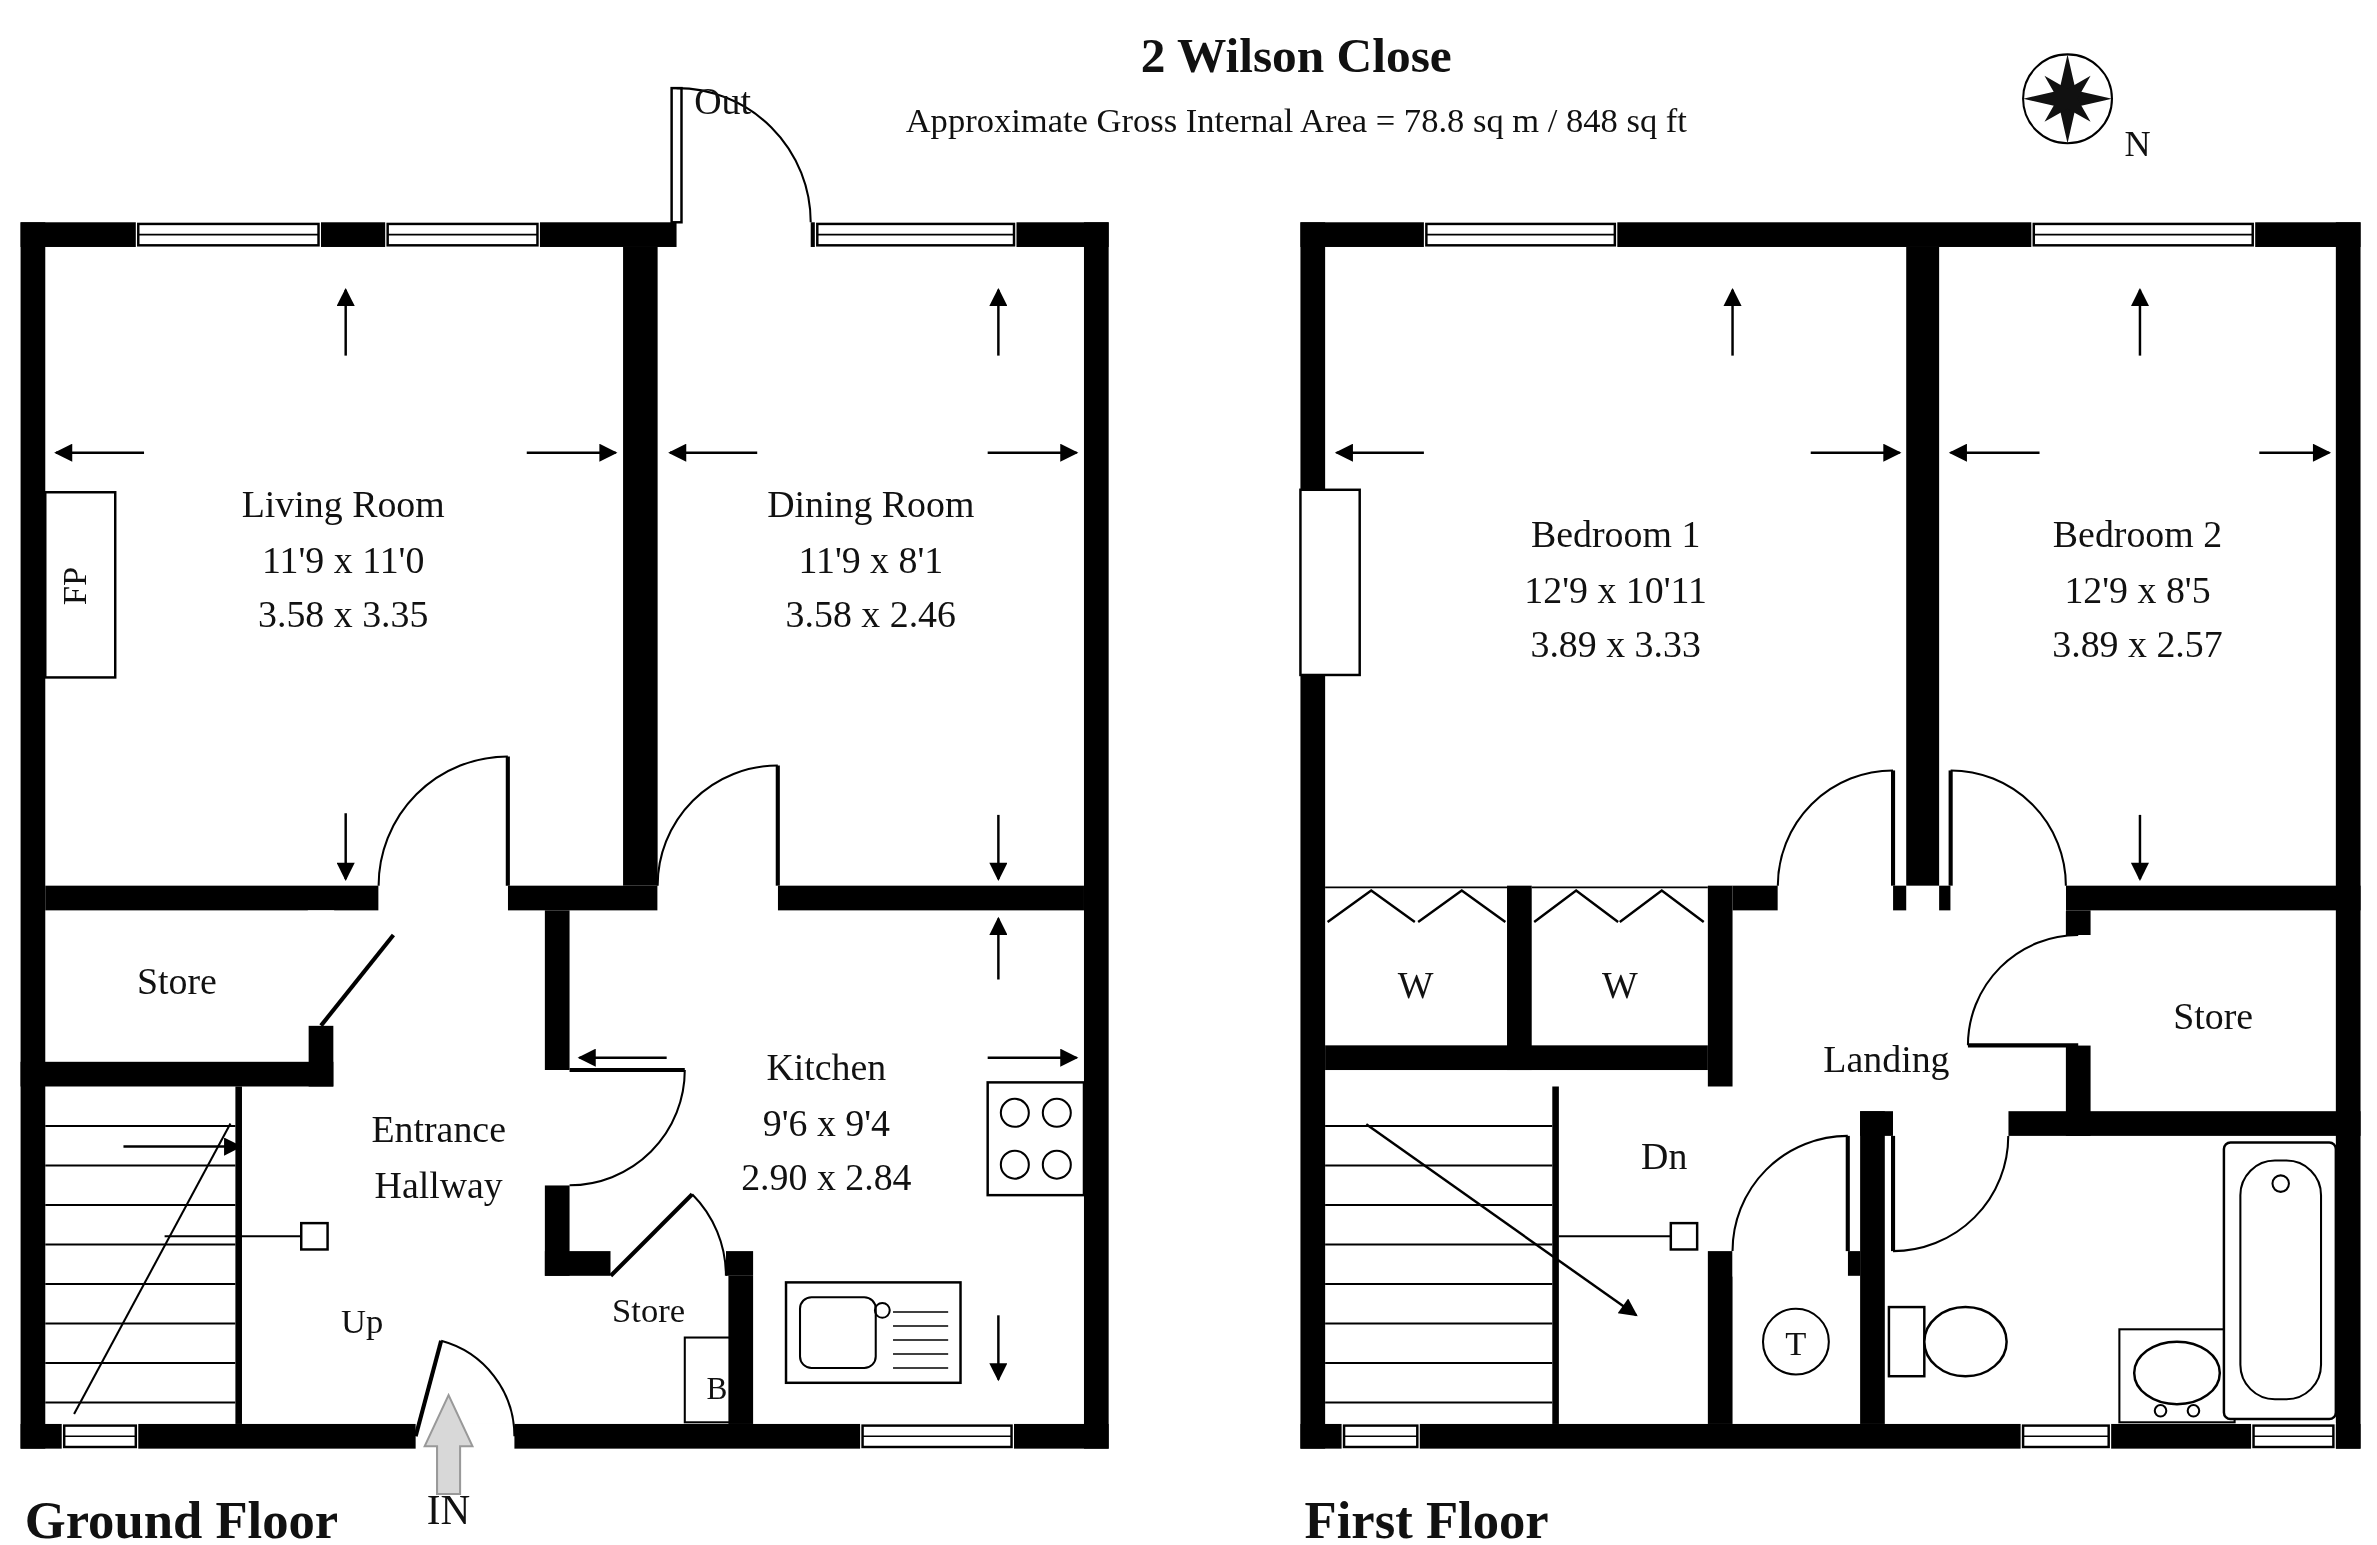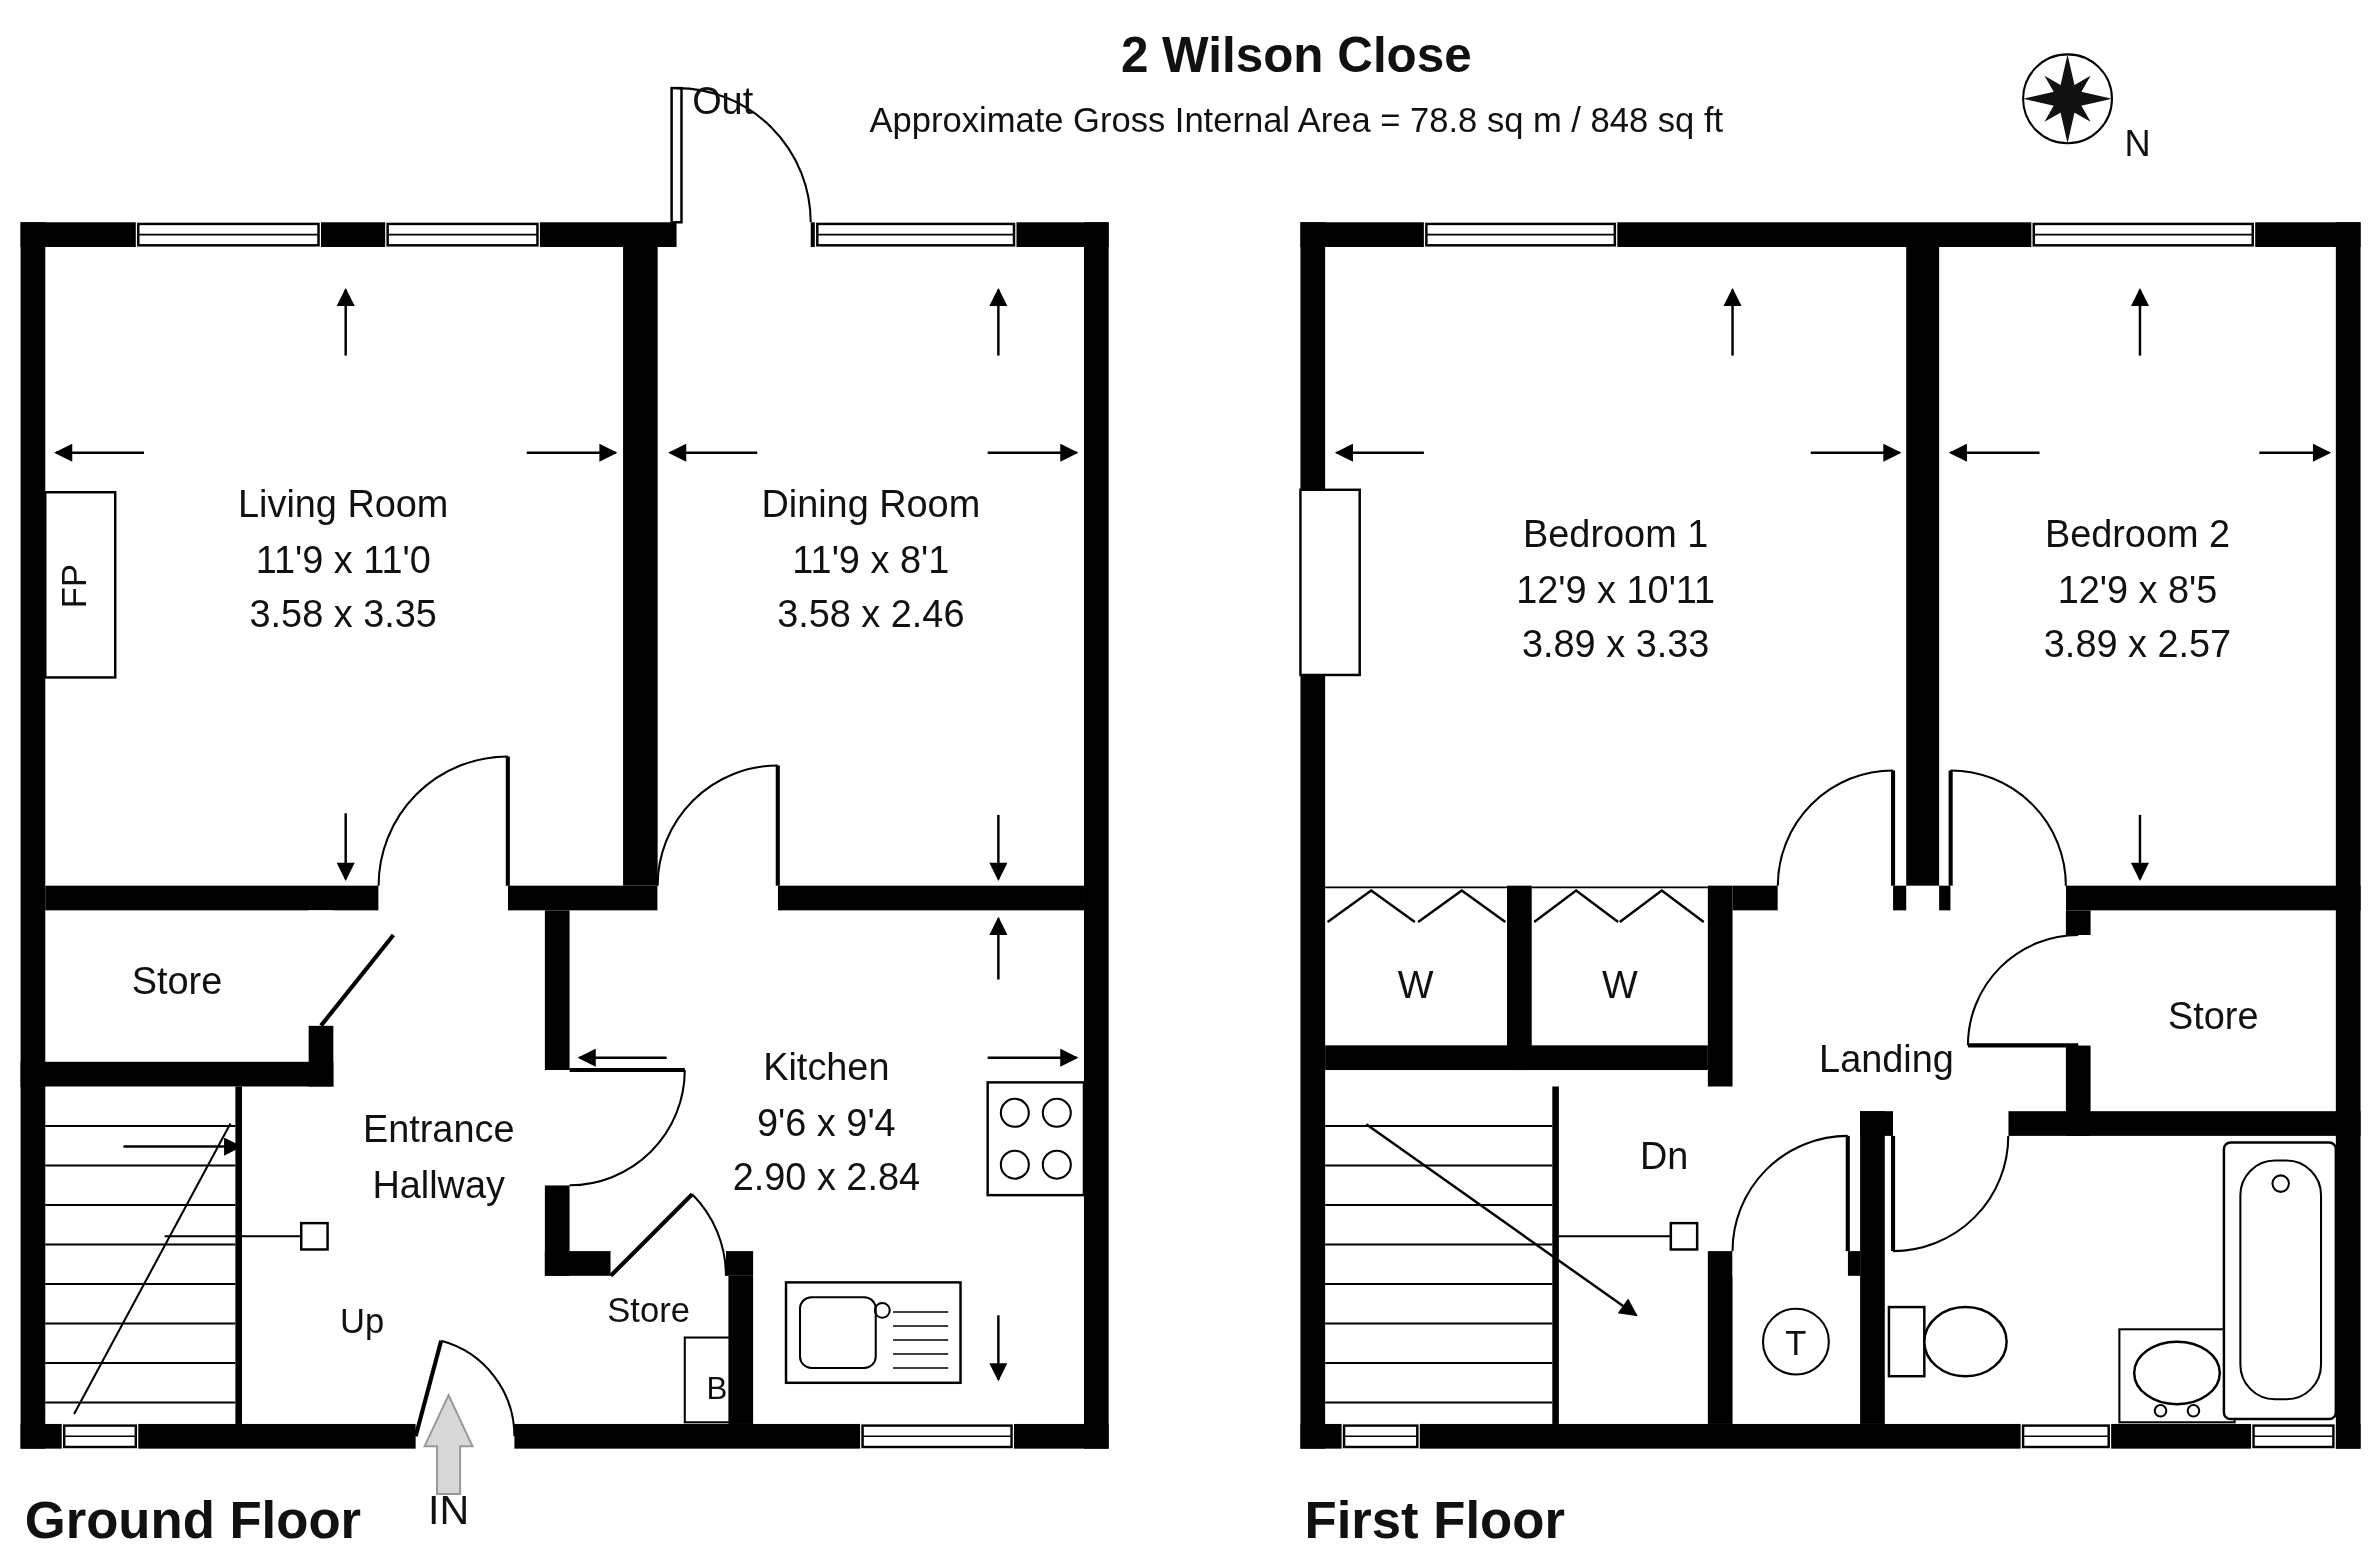--- a/index.html
+++ b/index.html
@@ -1,16 +1,16 @@
 <!DOCTYPE html>
 <html style="font-size:13px"><head>
 <meta charset="utf-8">
 <style>
   html,body{margin:0;padding:0;background:#fff;}
-  .page{position:relative;width:2377px;height:1545px;background:#fff;font-family:Liberation Sans, sans-serif;overflow:hidden;}
+  .page{position:relative;width:2377px;height:1545px;background:#fff;font-family:Liberation Serif, serif;overflow:hidden;}
   svg{display:block;}
   .wall{fill:#000;}
   .gap{fill:#fff;}
   .win{fill:#fff;stroke:#000;stroke-width:3;}
   .winline{stroke:#000;stroke-width:2;}
   .leaf{stroke:#000;stroke-width:5;fill:none;}
   .leafbox{fill:#fff;stroke:#000;stroke-width:3;}
   .arc{stroke:#000;stroke-width:2.5;fill:none;}
   .fix{fill:#fff;stroke:#000;stroke-width:3;}
   .thin{stroke:#000;stroke-width:2.5;fill:none;}

